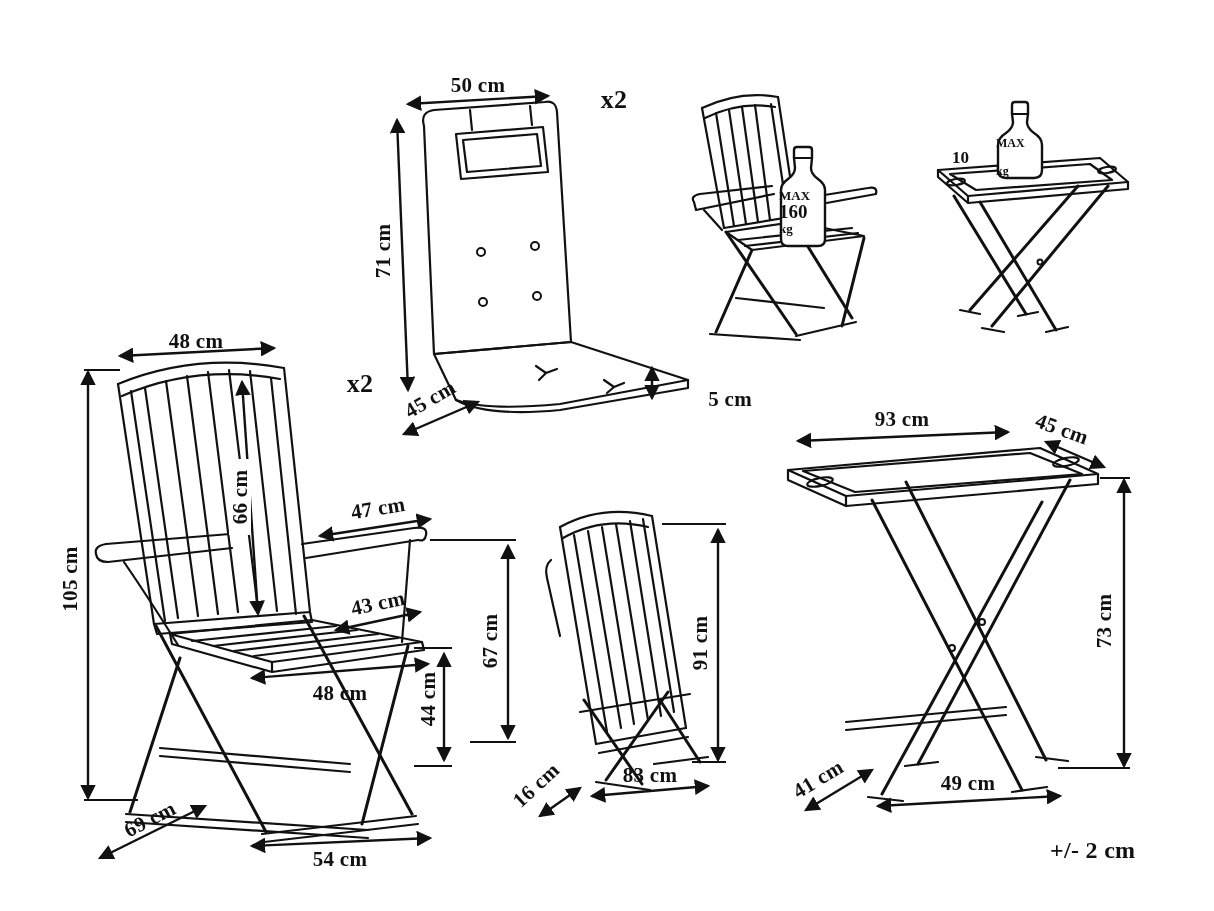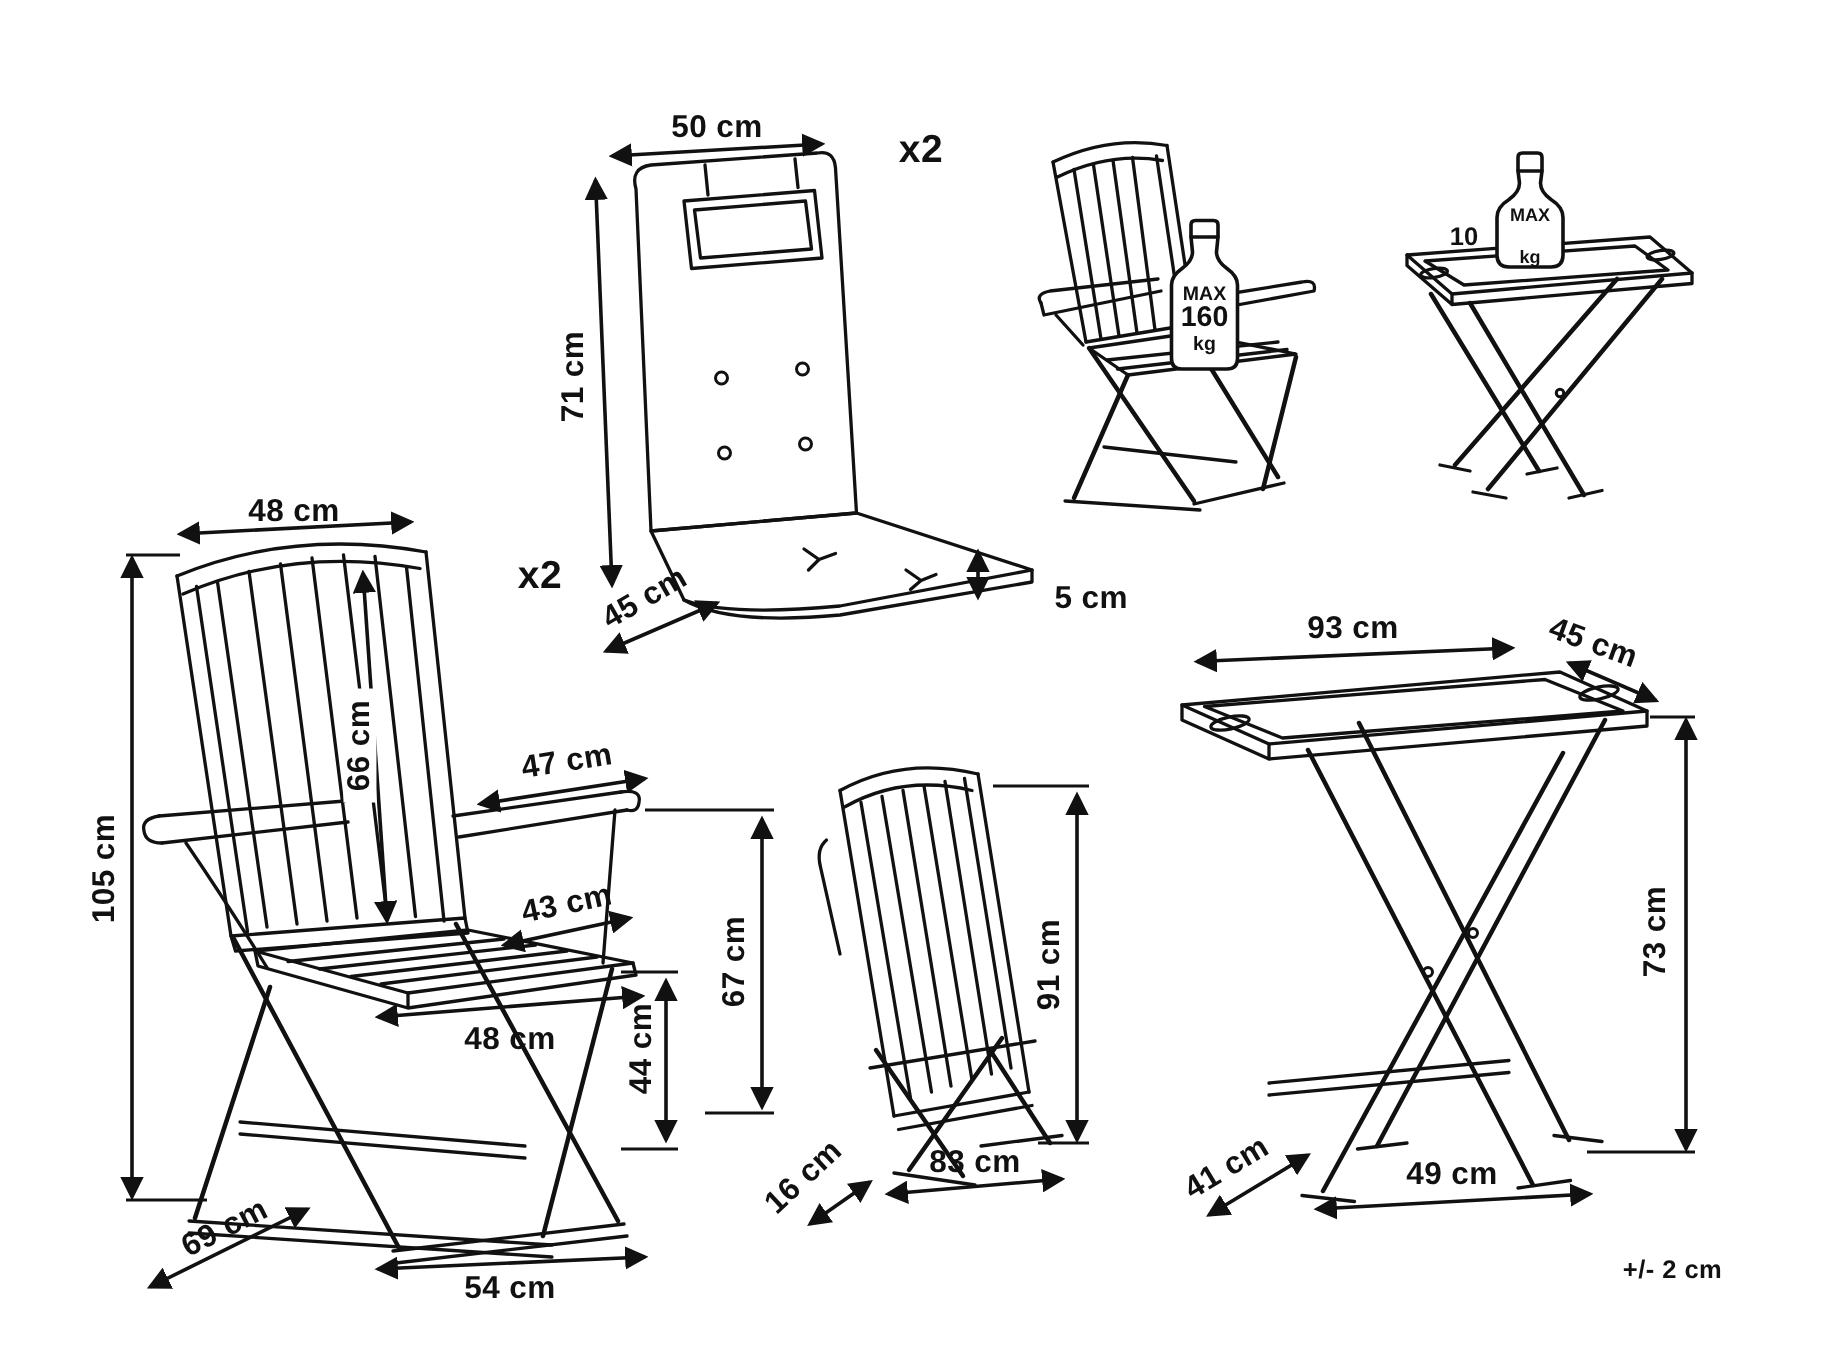--- a/index.html
+++ b/index.html
@@ -1,32 +1,32 @@
 <!DOCTYPE html>
 <html><head>
 <meta charset="utf-8">
 <style>
   *{box-sizing:border-box}
   html,body{margin:0;padding:0;background:#fff}
   .stage{position:relative;width:1214px;height:911px;background:#fff;overflow:hidden;
-         font-family:Liberation Sans, sans-serif;color:#111}
+         font-family:Liberation Serif, serif;color:#111}
   svg.art{position:absolute;left:0;top:0}
   .s{fill:none;stroke:#111;stroke-width:2.2;stroke-linecap:round;stroke-linejoin:round}
   .s3{stroke-width:3}
   .dim{stroke:#111;stroke-width:2.4;fill:none}
   .tick{stroke:#111;stroke-width:2;fill:none}
   .dot{fill:none;stroke:#111;stroke-width:2}
   .fillw{fill:#fff;stroke:#111;stroke-width:2.4;stroke-linejoin:round}
   .lbl{position:absolute;font-weight:700;font-size:21px;text-align:center;
        line-height:1.05;white-space:nowrap;letter-spacing:.3px}
   .rot{transform-origin:50% 50%}
   .qty{font-size:26px}
   .bg{background:#fff;padding:0 3px}
-  .bottle-line{position:absolute;font-weight:700;text-align:center;line-height:1}
-  .tol{font-size:17px;text-align:center}
+  .bottle-line{position:absolute;font-weight:700;line-height:1}
+  .tol{font-size:24px;text-align:left}
 </style>
 </head>
 <body>
 
 <div class="stage">
 
 <svg class="art" width="1214" height="911" viewBox="0 0 1214 911">
   <defs>
     <marker id="ah" viewBox="0 0 10 10" refX="8.5" refY="5" markerWidth="6.5" markerHeight="6.5" orient="auto-start-reverse">
           <path d="M0,0 L10,5 L0,10 Z" fill="#111"></path>

